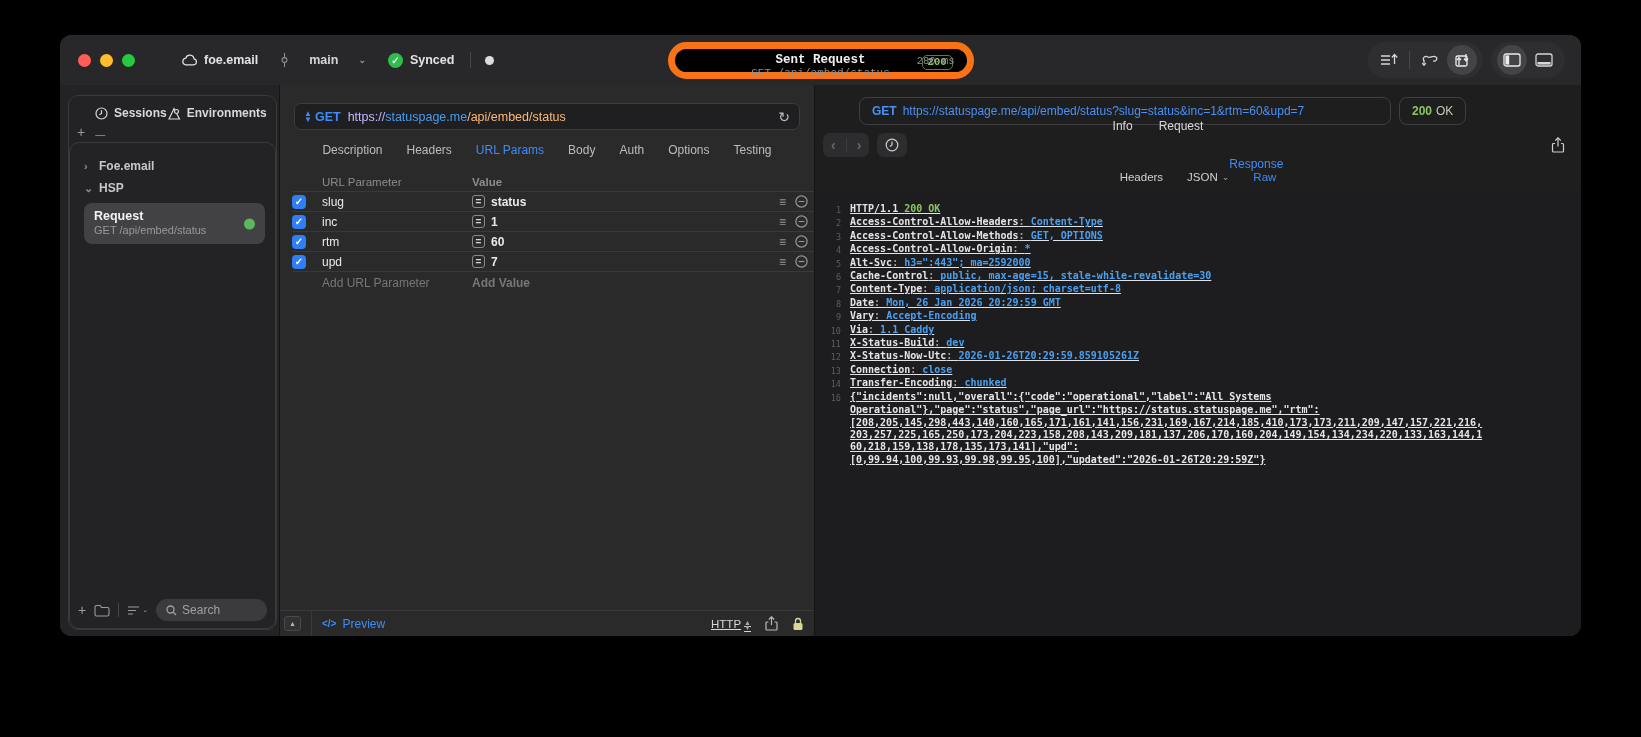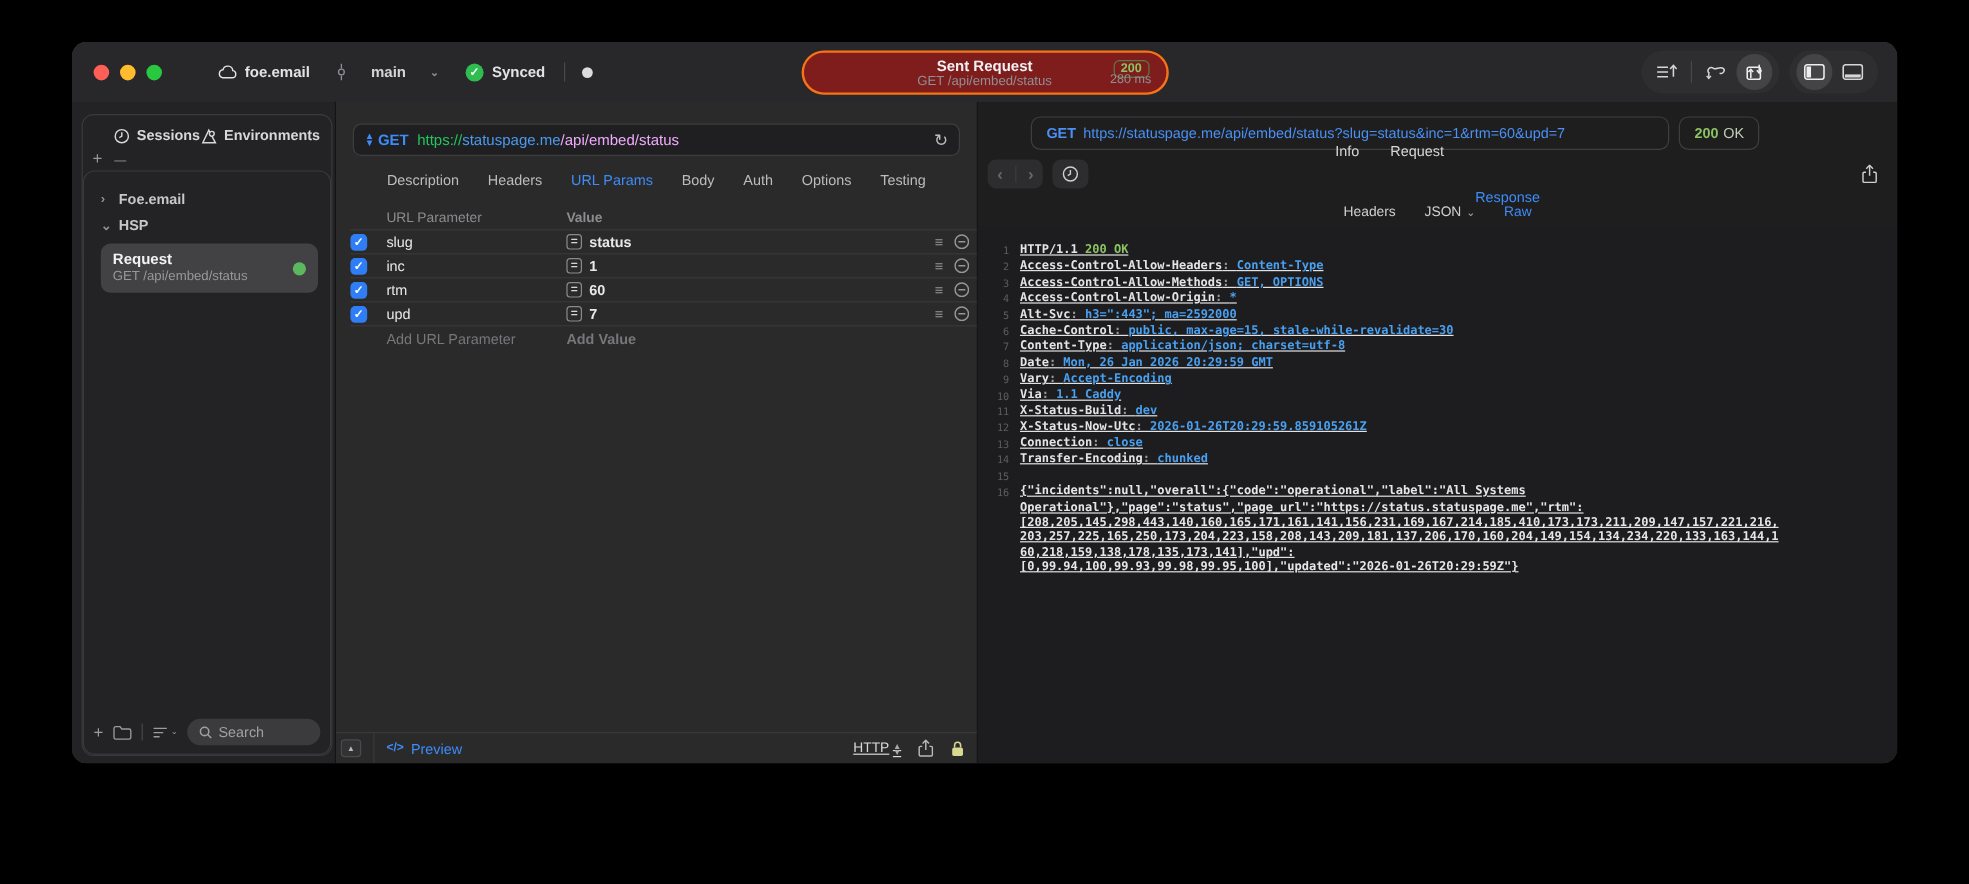--- a/index.html
+++ b/index.html
@@ -10,21 +10,21 @@
   .titlebar { height:50px; flex:0 0 50px; position:relative; display:flex; align-items:center; background:#28282a; }
   .lights { display:flex; gap:9px; margin-left:18px; }
   .light { width:13px; height:13px; border-radius:50%; }
   .light.red{background:#ff5f57;} .light.yellow{background:#febc2e;} .light.green{background:#28c840;}
   .tb-group { display:flex; align-items:center; gap:6px; margin-left:46px; color:#e3e3e5; font-size:12.5px; font-weight:bold; }
   .tb-branch { display:flex; align-items:center; gap:20px; margin-left:22px; color:#d5d5d8; font-size:12.5px; font-weight:bold; }
   .tb-sync { display:flex; align-items:center; gap:7px; margin-left:22px; color:#e3e3e5; font-size:12.5px; font-weight:bold; }
   .chk-circle { width:15px; height:15px; border-radius:50%; background:#2ebd4e; color:#fff; font-size:10px; display:flex; align-items:center; justify-content:center; font-weight:bold; }
   .tb-divider { width:1px; height:16px; background:#48484b; margin:0 14px 0 16px; }
   .tb-dot { width:9px; height:9px; border-radius:50%; background:#dcdcde; }
-  .center-pill { position:absolute; left:50%; top:7px; transform:translateX(-50%); width:306px; height:37px; background:#7f1d1d; border:2px solid #f97316; border-radius:19px; text-align:center; padding-top:4px; }
+  .center-pill { position:absolute; left:50%; top:7px; transform:translateX(-50%); width:306px; height:37px; background:#000000; border:7px solid #f97316; border-radius:19px; text-align:center; padding-top:4px;font-family:Liberation Mono, monospace; }
   .cp-title { color:#f0f0f2; font-size:12.5px; font-weight:bold; line-height:14px; }
   .cp-sub { color:#8f8f94; font-size:11px; line-height:13px; }
   .cp-badge { position:absolute; right:14px; top:6px; border:1px solid #5a7d46; color:#8dc463; border-radius:5px; font-size:10.5px; font-weight:bold; padding:0px 5px 1px; }
   .cp-ms { position:absolute; right:12px; bottom:5px; color:#8f8f94; font-size:10.5px; }
   .tb-right { position:absolute; right:16px; top:7px; display:flex; gap:8px; }
   .icon-pill { display:flex; align-items:center; background:#2e2e30; border-radius:18px; height:36px; padding:0 6px; gap:2px; }
   .icon-btn { width:30px; height:30px; border-radius:50%; display:flex; align-items:center; justify-content:center; color:#d6d6d9; }
   .icon-btn.active { background:#444447; }
   .ip-div { width:1px; height:18px; background:#48484b; margin:0 3px; }
 
@@ -49,21 +49,21 @@
   .req-dot { position:absolute; right:10px; top:50%; transform:translateY(-50%); width:11px; height:11px; border-radius:50%; background:#5cb85f; }
   .sb-bottom { margin-top:auto; display:flex; align-items:center; gap:8px; padding:6px 8px 7px 8px; }
   .sb-bottom .glyph { color:#9c9ca0; font-size:14px; }
   .sb-bdiv { width:1px; height:14px; background:#47474a; }
   .search-pill { flex:1; height:22px; background:#3b3b3d; border-radius:12px; display:flex; align-items:center; gap:5px; padding:0 10px; color:#a0a0a4; font-size:12px; }
 
   
   .urlbar { margin:18px 14px 0; height:27px; background:#1f1f21; border:1px solid #3d3d3f; border-radius:7px; display:flex; align-items:center; padding:0 9px; font-size:12.5px; }
   .stepper { color:#3e8cf7; font-size:8px; line-height:6px; margin-right:3px; display:flex; flex-direction:column; }
   .method { color:#3e8cf7; font-weight:bold; margin-right:7px; }
-  .u-scheme { color:#22c55e; } .u-host { color:#4a9af0; } .u-path { color:#f0abfc; }
+  .u-scheme { color:#c4b5fd; } .u-host { color:#4a9af0; } .u-path { color:#fdba74; }
   .refresh { margin-left:auto; color:#bcbcbf; font-size:14px; }
   .mtabs { display:flex; justify-content:center; gap:24px; align-items:center; height:40px; font-size:12px; color:#bcbcbf; }
   .mtab.active { color:#3e8cf7; }
   .ptable { margin:2px 0 0 12px; }
   .phead { display:flex; height:20px; align-items:center; color:#8c8c90; font-size:11.5px; border-bottom:1px solid #39393b; }
   .prow { display:flex; height:20px; align-items:center; font-size:12px; color:#e9e9eb; border-bottom:1px solid #39393b; }
   .col-cb { width:30px; display:flex; align-items:center; }
   .col-name { width:150px; }
   .col-val { flex:1; display:flex; align-items:center; gap:6px;font-weight:bold; }
   .col-icons { width:52px; display:flex; align-items:center; gap:9px; justify-content:flex-end; padding-right:6px; }
@@ -529,24 +529,20 @@
           </div>
           <div class="cline">
             <span class="ln">13</span>
             <span class="ctext"><span class="ck">Connection</span><span class="cc">: </span><span class="cv">close</span></span>
           </div>
           <div class="cline">
             <span class="ln">14</span>
             <span class="ctext"><span class="ck">Transfer-Encoding</span><span class="cc">: </span><span class="cv">chunked</span></span>
           </div>
           <div class="cline">
-            <span class="ln">15</span>
-            <span class="ctext"></span>
-          </div>
-          <div class="cline">
             <span class="ln">16</span>
             <span class="ctext"><span class="cb">{"incidents":null,"overall":{"code":"operational","label":"All Systems</span></span>
           </div>
           <div class="cline">
             <span class="ln"></span>
             <span class="ctext"><span class="cb">Operational"},"page":"status","page_url":"https://status.statuspage.me","rtm":</span></span>
           </div>
           <div class="cline">
             <span class="ln"></span>
             <span class="ctext"><span class="cb">[208,205,145,298,443,140,160,165,171,161,141,156,231,169,167,214,185,410,173,173,211,209,147,157,221,216,</span></span>

